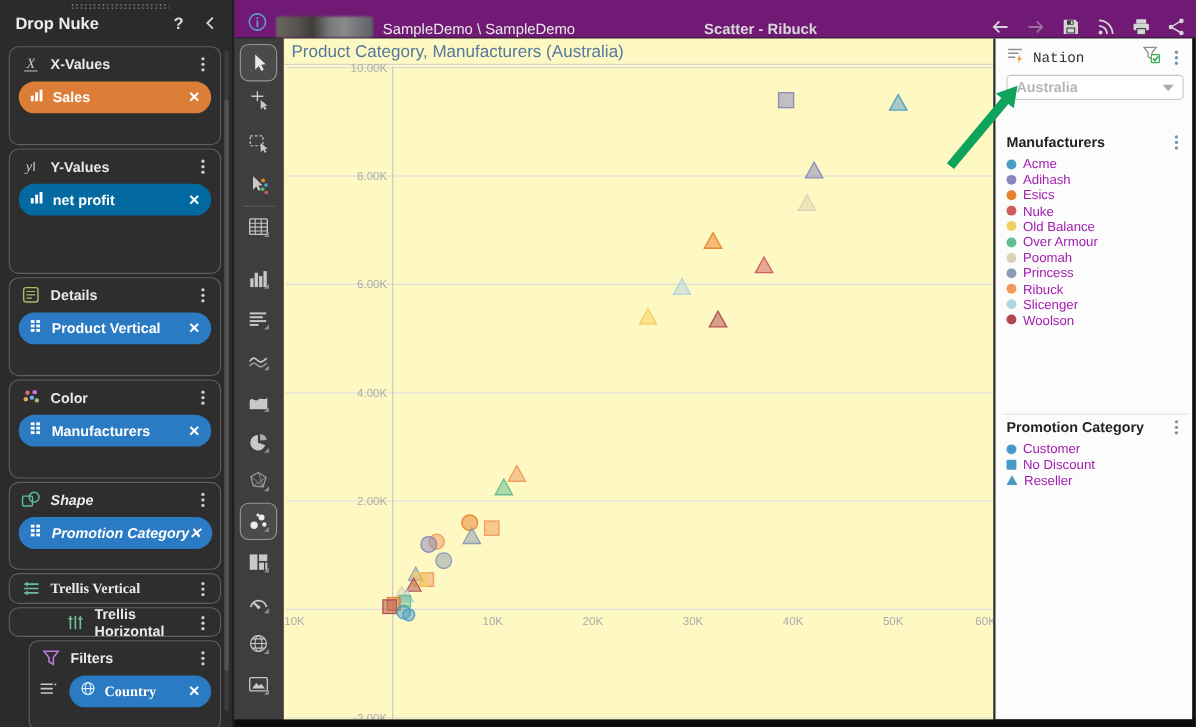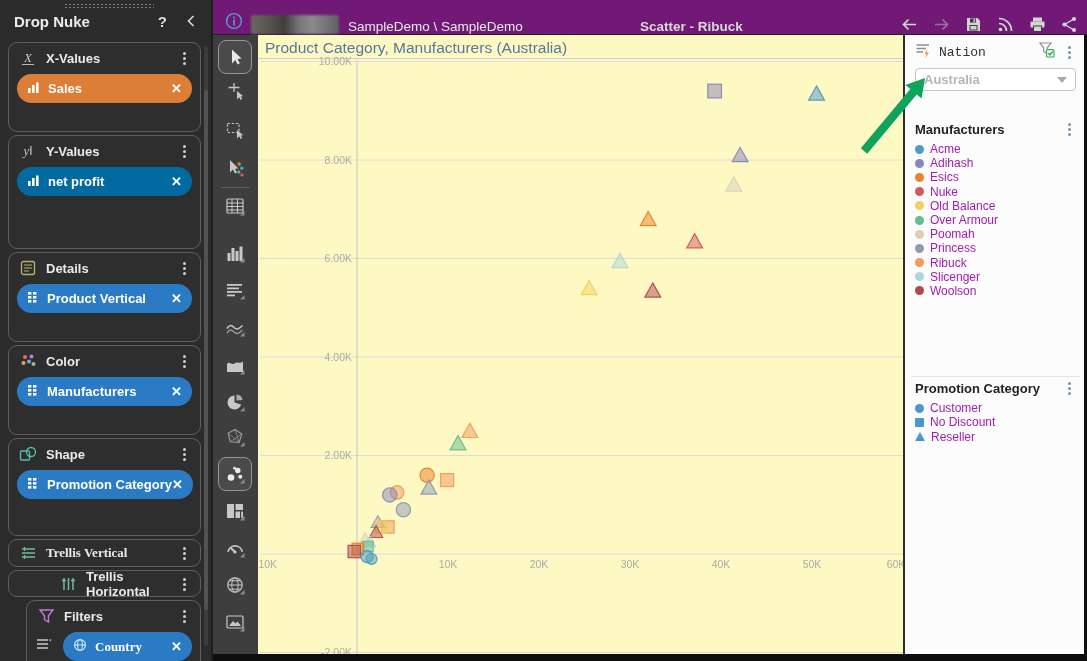--- a/index.html
+++ b/index.html
@@ -209,21 +209,21 @@
                     <rect x="6" y="5" width="3.4" height="2.6"></rect>
                     <rect x="1" y="9" width="3.4" height="2.6"></rect>
                     <rect x="6" y="9" width="3.4" height="2.6"></rect>
                   </g>
                 </svg></span>
               <span class="plabel">Manufacturers</span>
               <span class="pclose">✕</span>
             </div>
           </div>
         </div>
-        <div class="zone" style="height: 98px;">
+        <div class="zone" style="height: 80px; font-style: italic;">
           <div class="zone-head">
             <span class="zicon">
               <svg width="18" height="16" viewBox="0 0 18 16">
                 <rect x="1.5" y="5" width="9" height="9" rx="1" fill="none" stroke="#57c0a6" stroke-width="1.3"></rect>
                 <circle cx="12" cy="6" r="4.5" fill="none" stroke="#57c0a6" stroke-width="1.3"></circle>
               </svg>
             </span>
             <span class="zlabel">Shape</span>
             <span class="kdots">
               <i></i>

